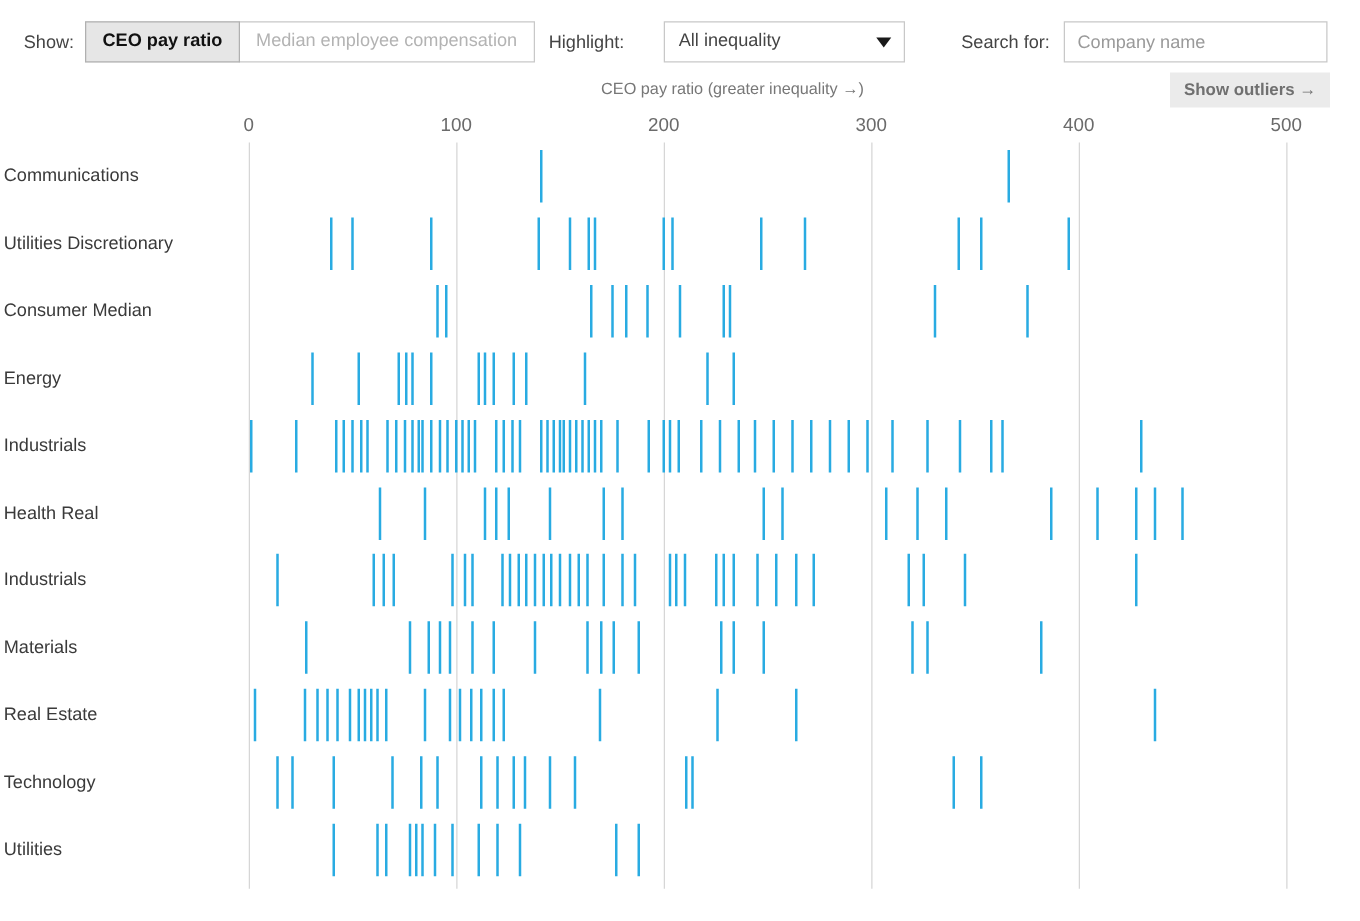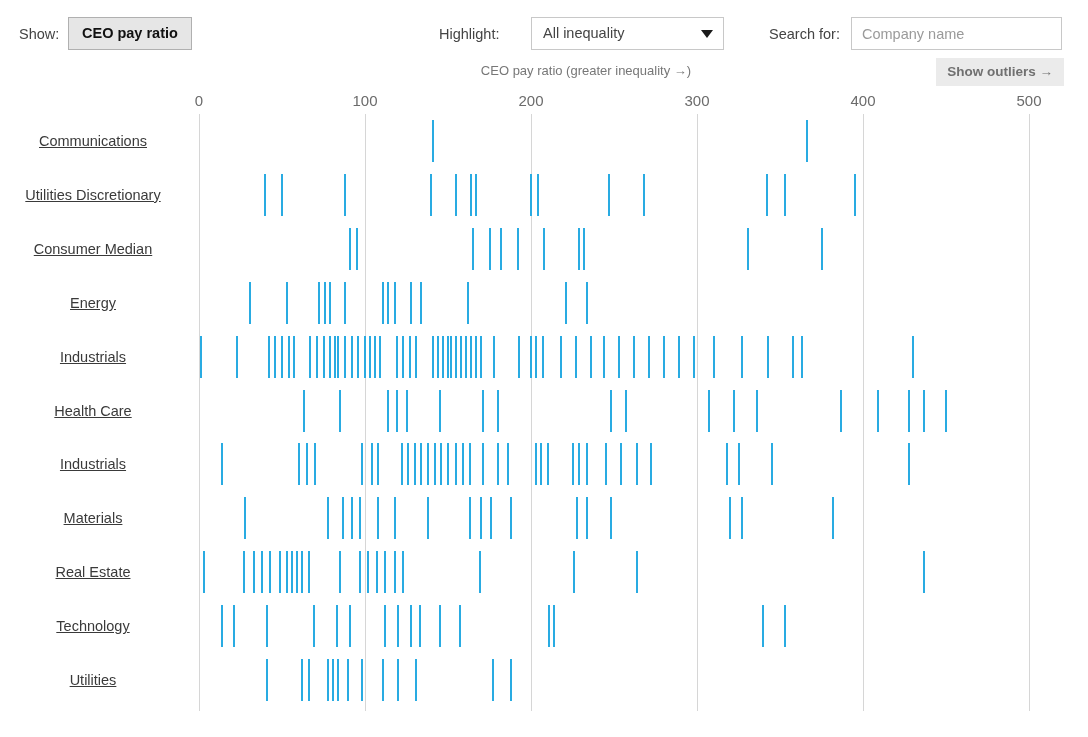--- a/index.html
+++ b/index.html
@@ -140,26 +140,25 @@
     position: absolute;
     top: 22px;
     width: 1px;
     height: 597px;
     background: #d6d6d6;
   }
   .row-label {
     position: absolute;
     right: 0;
     width: 180px;
-    text-align: center;
+    text-align: left;
     font-size: 14.5px;
     color: #3a3a3a;
     transform: translateY(-50%);
     white-space: nowrap;
-    text-decoration: underline;
   }
   .rows { position: absolute; left: 0; top: 0; width: 1088px; height: 625px; }
   .row { position: absolute; left: 0; width: 1088px; }
   .tick {
     position: absolute;
     width: 2px;
     background: #29ABE2;
     top: 0;
   }
 </style>
@@ -167,20 +166,21 @@
 <body>
 
 <div id="app">
 
   <div class="controls">
 
     <div class="ctrl-label" id="show-label">Show:</div>
 
     <div class="toggle-group">
       <button class="toggle-btn active">CEO pay ratio</button>
+      <button class="toggle-btn">Median employee compensation</button>
     </div>
 
     <div class="ctrl-label" id="highlight-label">Highlight:</div>
 
     <div class="select-wrap">
       <span class="select-value">All inequality</span>
       <span class="select-caret"></span>
     </div>
 
     <div class="ctrl-label" id="search-label">Search for:</div>
@@ -212,21 +212,21 @@
         <div class="gridline" style="left: 697px;"></div>
         <div class="gridline" style="left: 863px;"></div>
         <div class="gridline" style="left: 1029px;"></div>
       </div>
     <div id="row-labels">
         <div class="row-label" style="top: 49px; right: 905px;">Communications</div>
         <div class="row-label" style="top: 102.9px; right: 905px;">Utilities Discretionary</div>
         <div class="row-label" style="top: 156.8px; right: 905px;">Consumer Median</div>
         <div class="row-label" style="top: 210.7px; right: 905px;">Energy</div>
         <div class="row-label" style="top: 264.6px; right: 905px;">Industrials</div>
-        <div class="row-label" style="top: 318.5px; right: 905px;">Health Care</div>
+        <div class="row-label" style="top: 318.5px; right: 905px;">Health Real</div>
         <div class="row-label" style="top: 372.4px; right: 905px;">Industrials</div>
         <div class="row-label" style="top: 426.3px; right: 905px;">Materials</div>
         <div class="row-label" style="top: 480.2px; right: 905px;">Real Estate</div>
         <div class="row-label" style="top: 534.1px; right: 905px;">Technology</div>
         <div class="row-label" style="top: 588px; right: 905px;">Utilities</div>
       </div>
     <div class="rows" id="rows">
         <div class="row" style="top: 28px; height: 42px;">
           <div class="tick" title="Communications: 141" style="left: 432.06px; height: 42px;"></div>
           <div class="tick" title="Communications: 366" style="left: 805.56px; height: 42px;"></div>

